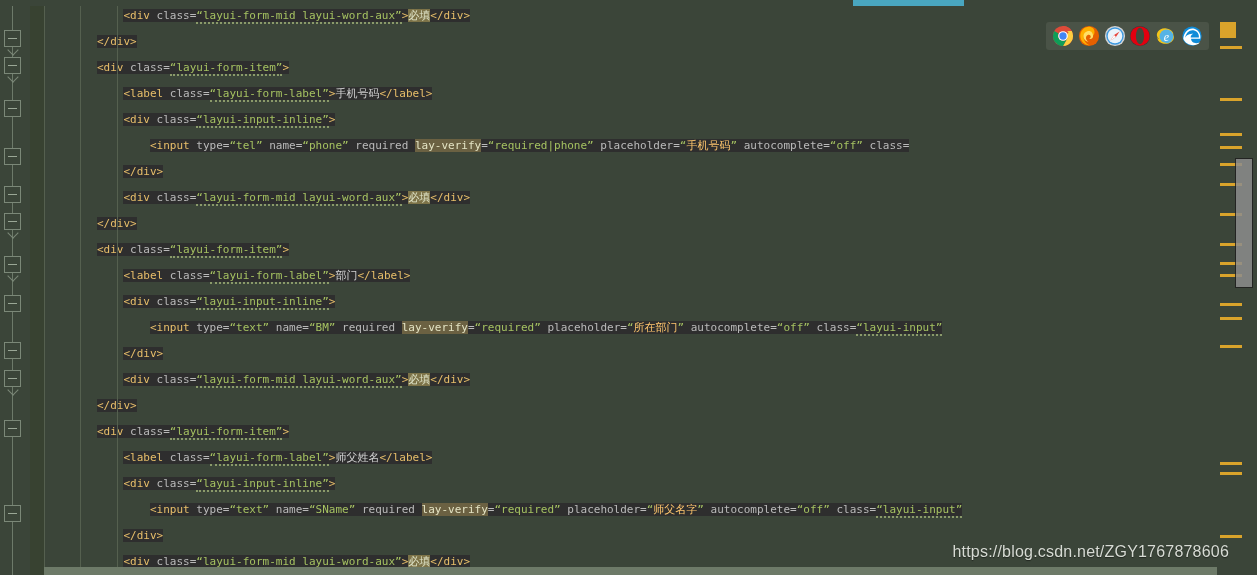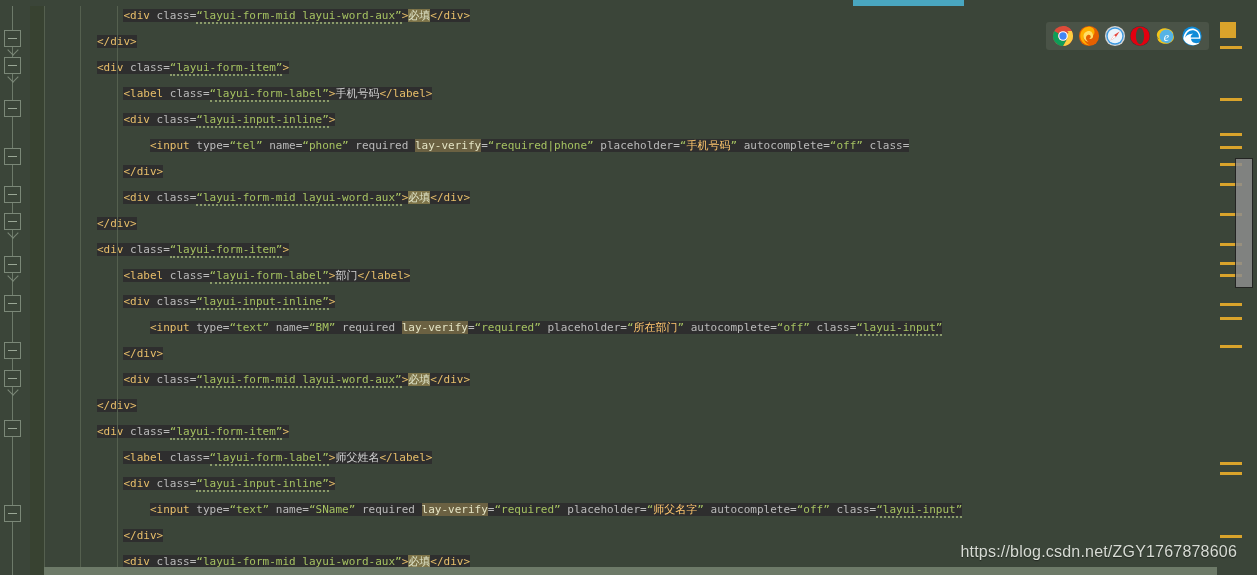--- a/index.html
+++ b/index.html
@@ -192,21 +192,21 @@
   }
   .bicon {
     width: 22px; height: 22px;
     position: relative;
     flex: 0 0 auto;
   }
 
   
   .watermark {
     position: absolute;
-    right: 20px;
+    right: 28px;
     bottom: 14px;
     color: #d7dbd4;
     font-family: "Liberation Sans", sans-serif;
     font-size: 16px;
     letter-spacing: 0.2px;
     z-index: 70;
     text-shadow: 0 1px 1px rgba(0,0,0,0.45);
   }
 
   

